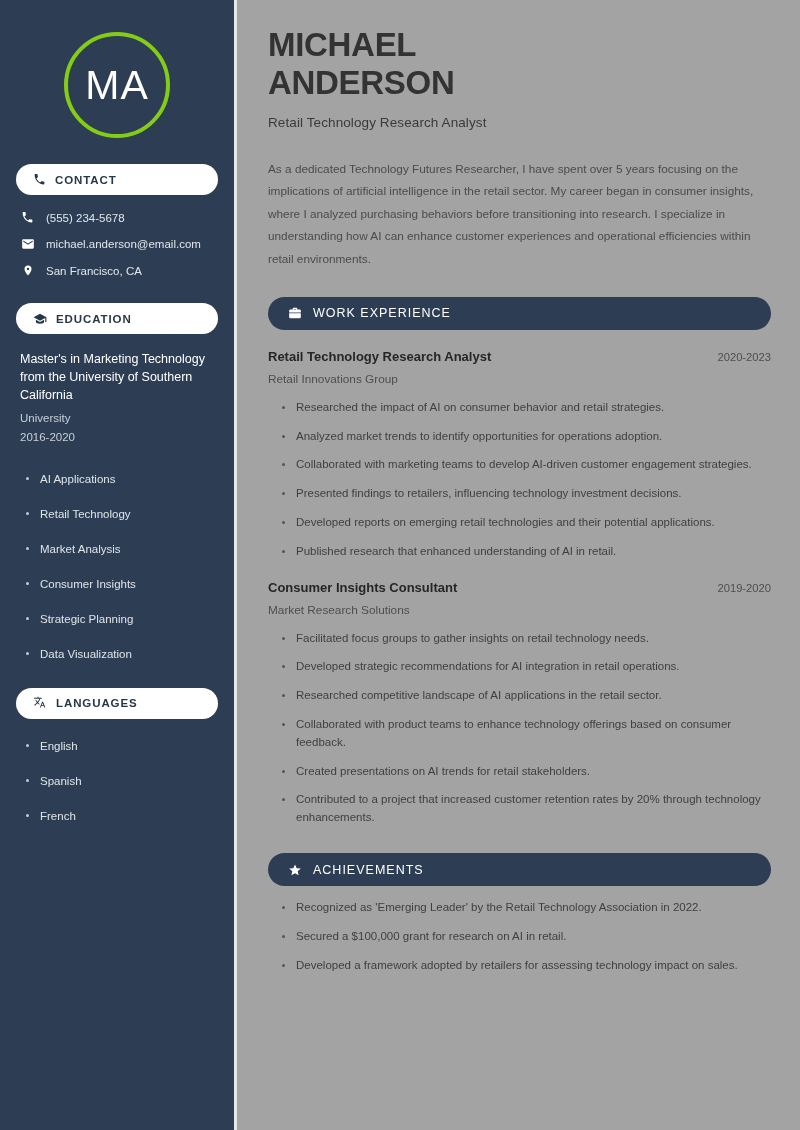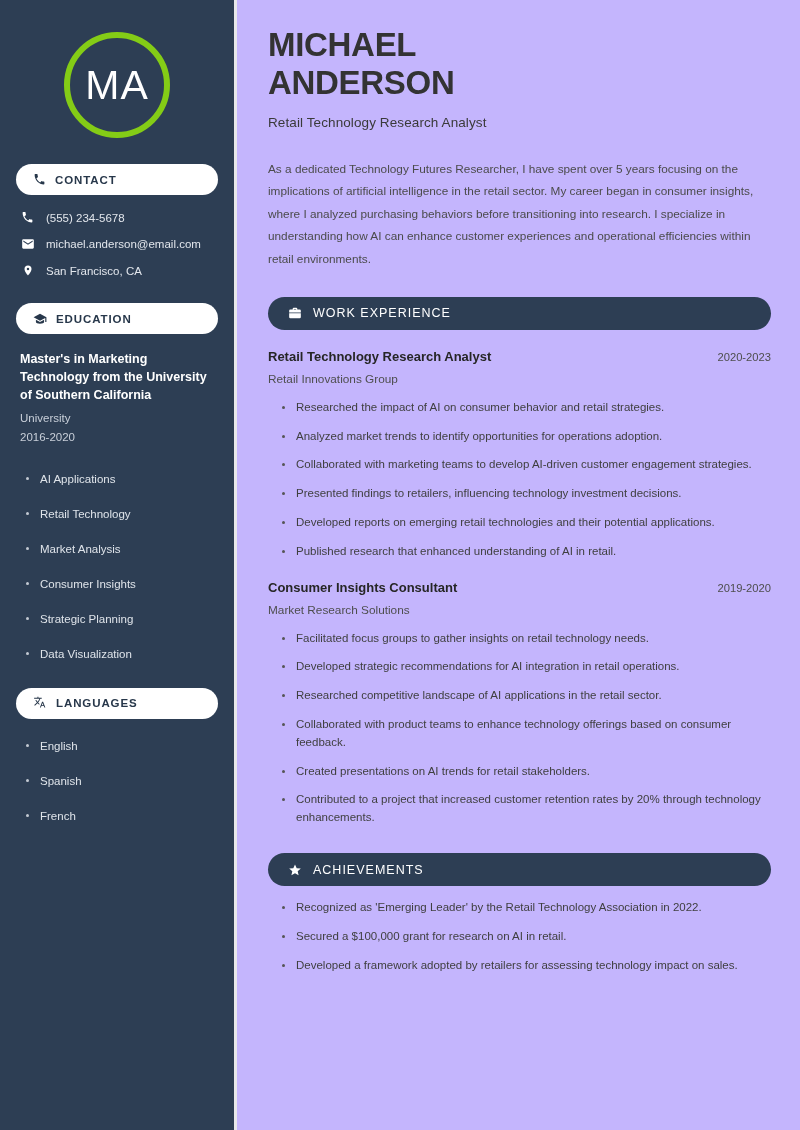--- a/index.html
+++ b/index.html
@@ -30,21 +30,21 @@
   }
   .avatar-wrap {
     display: flex;
     justify-content: center;
     padding-top: 32px;
     padding-bottom: 26px;
   }
   .avatar {
     width: 106px;
     height: 106px;
-    border: 6px solid #84cc16;
+    border: 4px solid #84cc16;
     border-radius: 50%;
     display: flex;
     align-items: center;
     justify-content: center;
   }
   .avatar-initials {
     font-size: 41px;
     font-weight: 400;
     letter-spacing: 1px;
     color: #ffffff;
@@ -80,21 +80,21 @@
     margin-bottom: 13px;
     font-size: 11.5px;
     color: #e2e6ec;
   }
   .contact-row .ic { width: 15px; display: flex; justify-content: center; color: #ffffff; }
   .contact-row .ic svg { display: block; }
 
   .edu-block { padding: 0 4px; margin-bottom: 26px; }
   .edu-degree {
     font-size: 12.5px;
-    font-weight: 700;
+    font-weight: 400;
     line-height: 1.45;
     color: #ffffff;
     margin-bottom: 5px;
   }
   .edu-school { font-size: 11.5px; color: #c8cfd9; line-height: 1.6; }
   .edu-years  { font-size: 11.5px; color: #c8cfd9; line-height: 1.6; }
 
   ul.side-list { list-style: none; padding: 0 0 0 10px; margin: 0 0 26px 0; }
   ul.side-list li {
     position: relative;
@@ -112,21 +112,21 @@
     top: 5px;
     width: 3px;
     height: 3px;
     border-radius: 50%;
     background: #c3cad3;
   }
 
   
   .main {
     flex: 1 1 auto;
-    background: #c4b5fd;
+    background: #a3a3a3;
     padding: 26px 29px 0 31px;
     min-width: 0;
   }
   .name {
     font-size: 33px;
     font-weight: 700;
     line-height: 1.16;
     letter-spacing: -0.3px;
     color: #333333;
     text-transform: uppercase;

